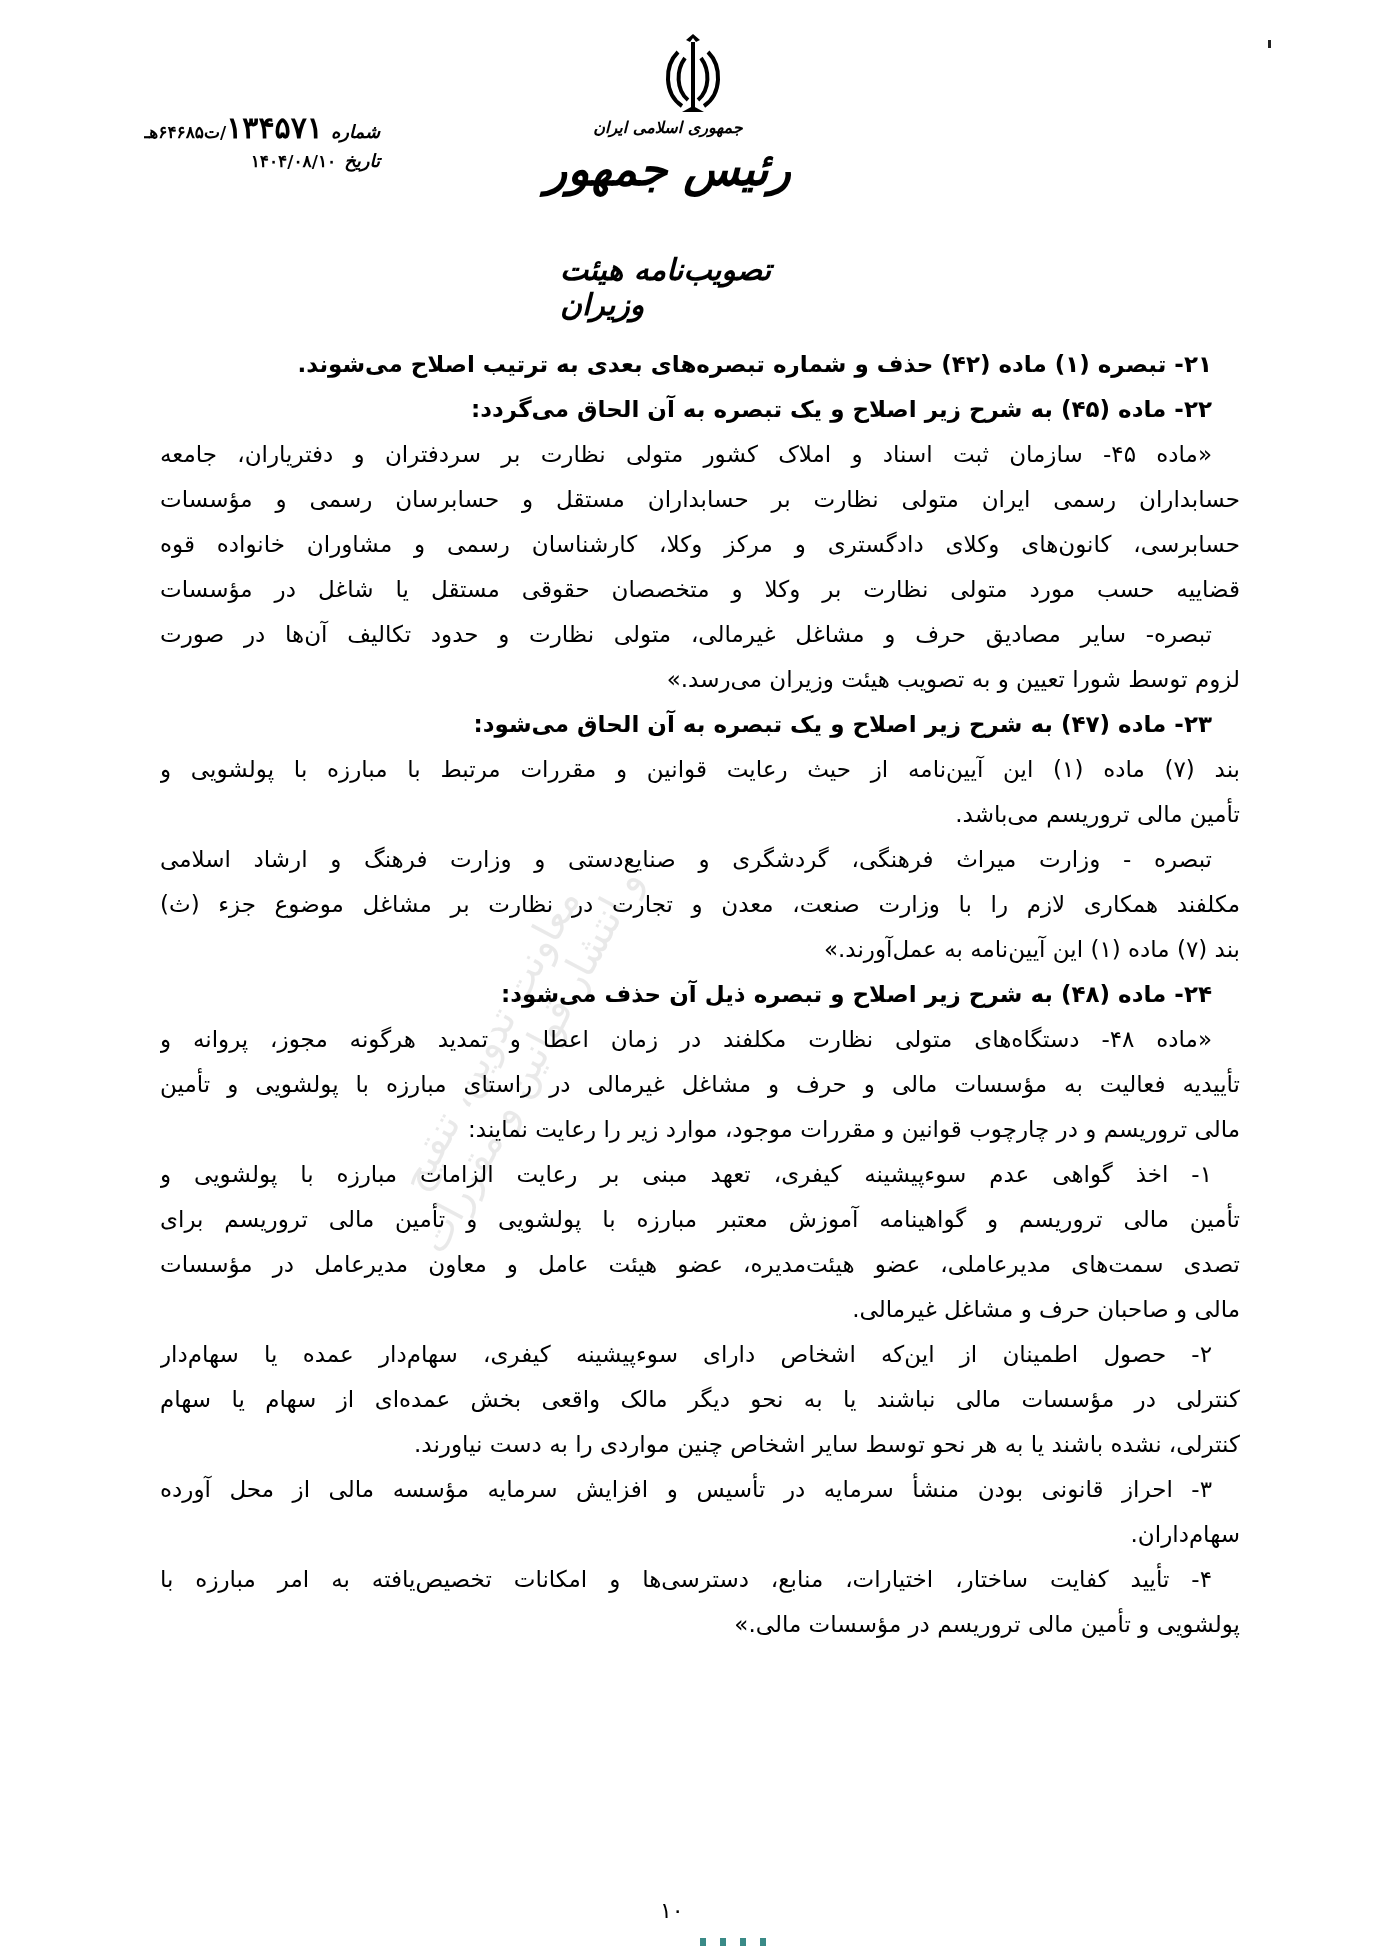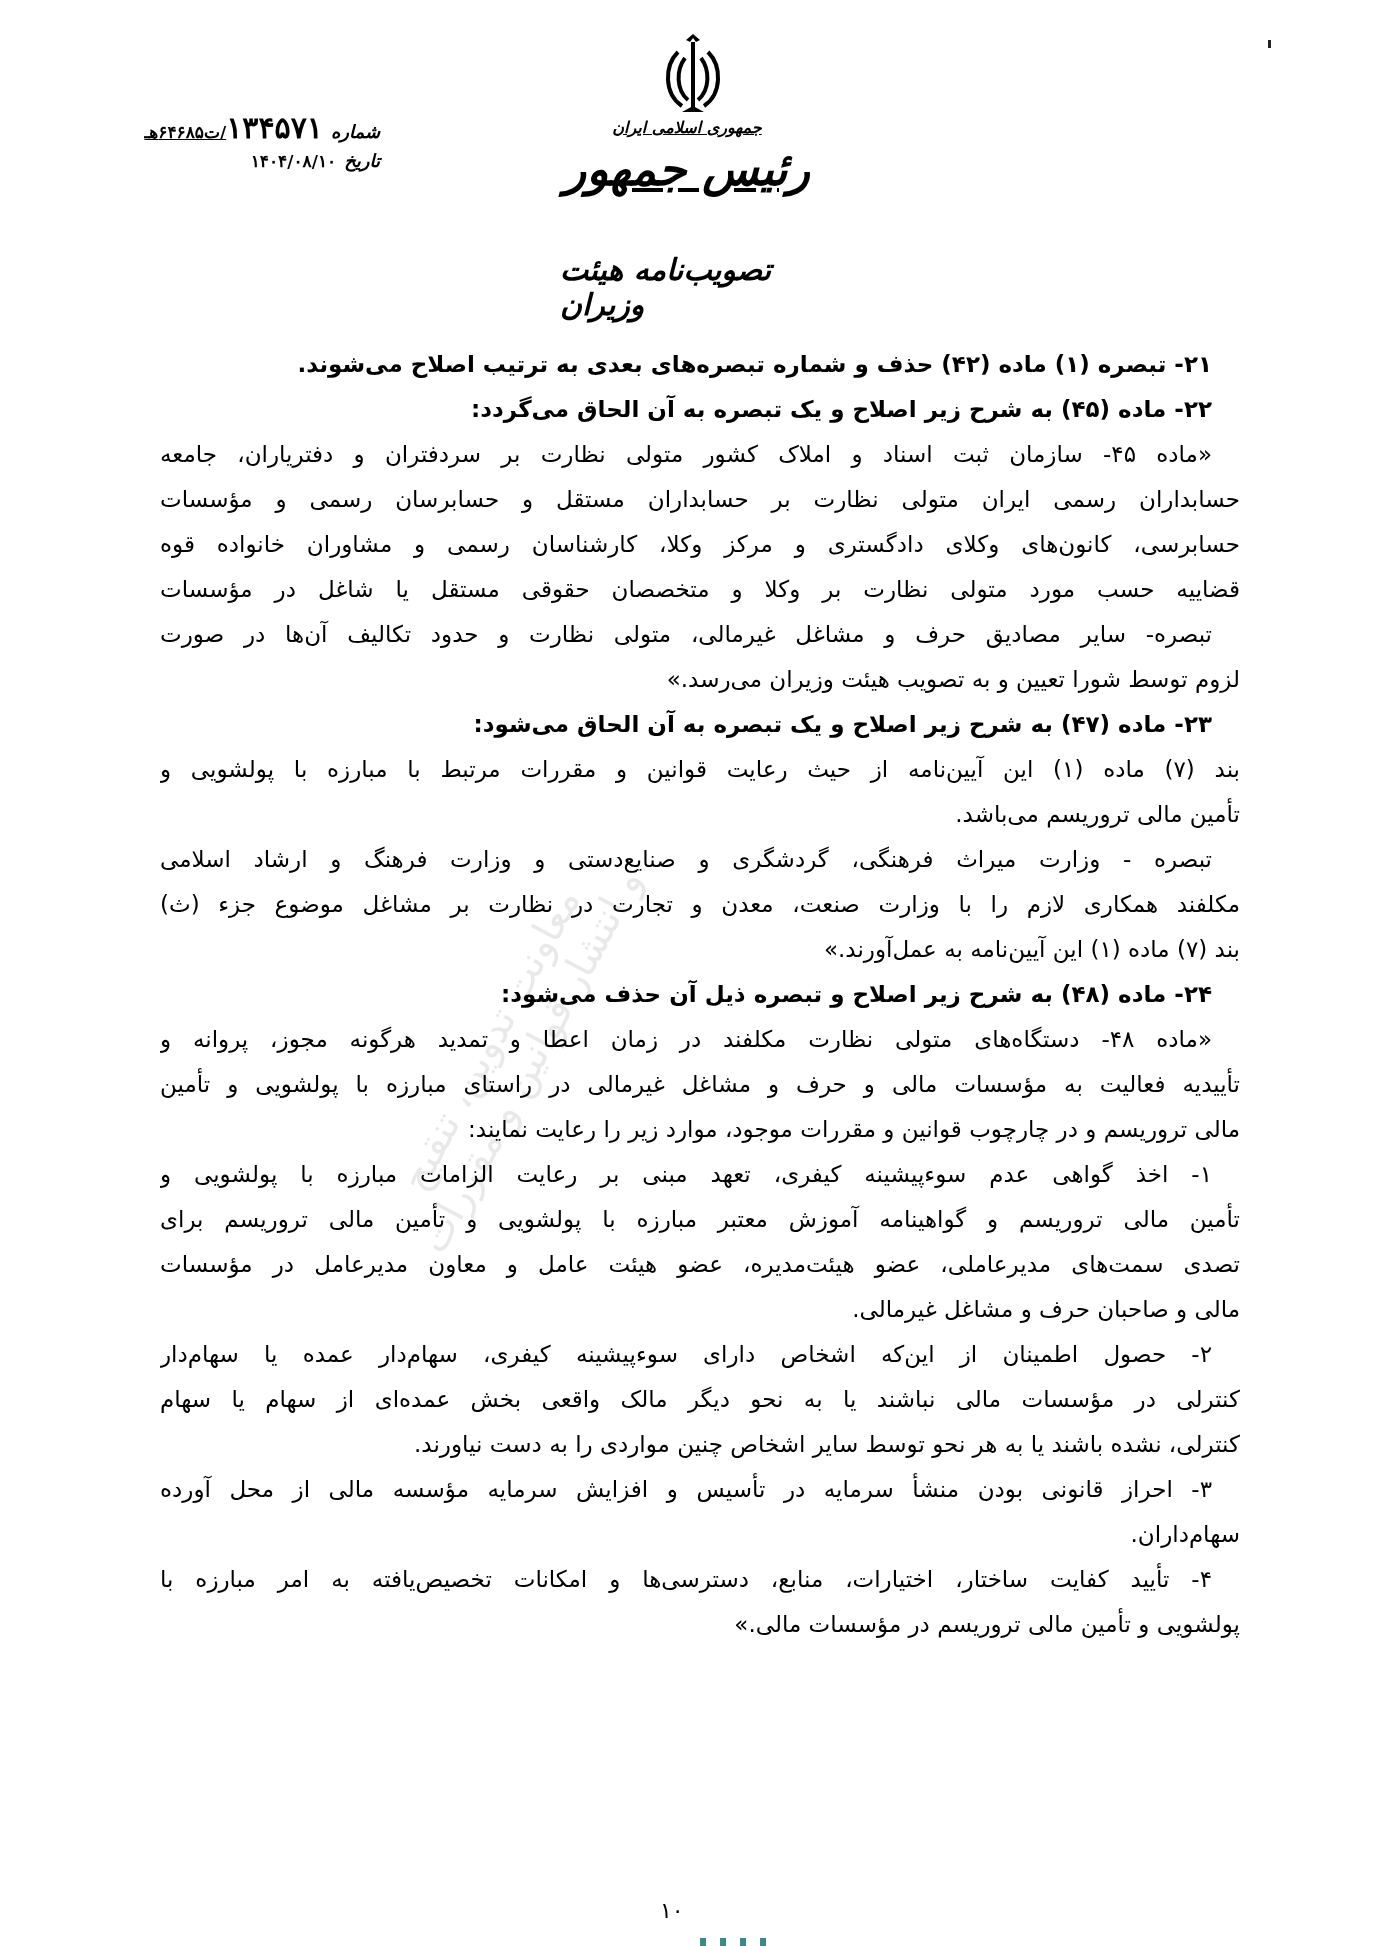--- a/index.html
+++ b/index.html
@@ -2,29 +2,29 @@
 <html lang="fa" dir="rtl"><head>
 <meta charset="utf-8">
 <style>
   html, body { margin: 0; padding: 0; background: #ffffff; }
   body {
     width: 1396px; height: 1946px; position: relative; overflow: hidden;
     font-family: "DejaVu Sans", sans-serif; color: #000;
   }
   .tick-mark { position: absolute; left: 1268px; top: 40px; width: 3px; height: 8px; background:#222; }
   .emblem { position: absolute; left: 660px; top: 32px; width: 66px; width: 66px; height: 86px; }
-  .header-center { position: absolute; left: 552px; top: 118px; width: 270px; text-align: center; font-family: "DejaVu Serif", serif; text-decoration: underline; }
+  .header-center { position: absolute; left: 533px; top: 118px; width: 270px; text-align: center; font-family: "DejaVu Serif", serif; }
   .republic { font-size: 16px; font-weight: bold; font-style: italic; letter-spacing: 0px; }
   .president { font-size: 46px; font-weight: bold; font-style: italic; line-height: 52px; margin-top: 6px; }
   .approval { position: absolute; left: 560px; top: 252px; width: 290px; text-align: left; font-family: "DejaVu Serif", serif; font-size: 30px; font-weight: bold; font-style: italic; }
   .meta { position: absolute; left: 20px; top: 110px; width: 360px; font-family: "DejaVu Serif", serif; font-weight: bold; }
   .meta-row { display: flex; align-items: baseline; justify-content: flex-start; direction: rtl; height: 40px; white-space: nowrap; }
   .meta-label { font-size: 18px; font-style: italic; margin-left: 8px; text-align: right; }
   .meta-num { font-size: 30px; letter-spacing: 6px; }
-  .meta-suffix { font-size: 17px; text-decoration: underline; }
+  .meta-suffix { font-size: 17px; }
   .meta-date { font-size: 17px; letter-spacing: 1px; margin-left: 36px; }
   .content {
     position: absolute; left: 160px; top: 342px; width: 1080px;
     font-family: "DejaVu Sans", sans-serif; font-size: 23px; line-height: 45px;
     text-align: justify; text-align-last: right;
   }
   .line { display: block; white-space: nowrap; overflow: hidden; }
   .line.justify { text-align: justify; text-align-last: justify; }
   .indent { padding-right: 28px; }
   .bold { font-weight: bold; }

